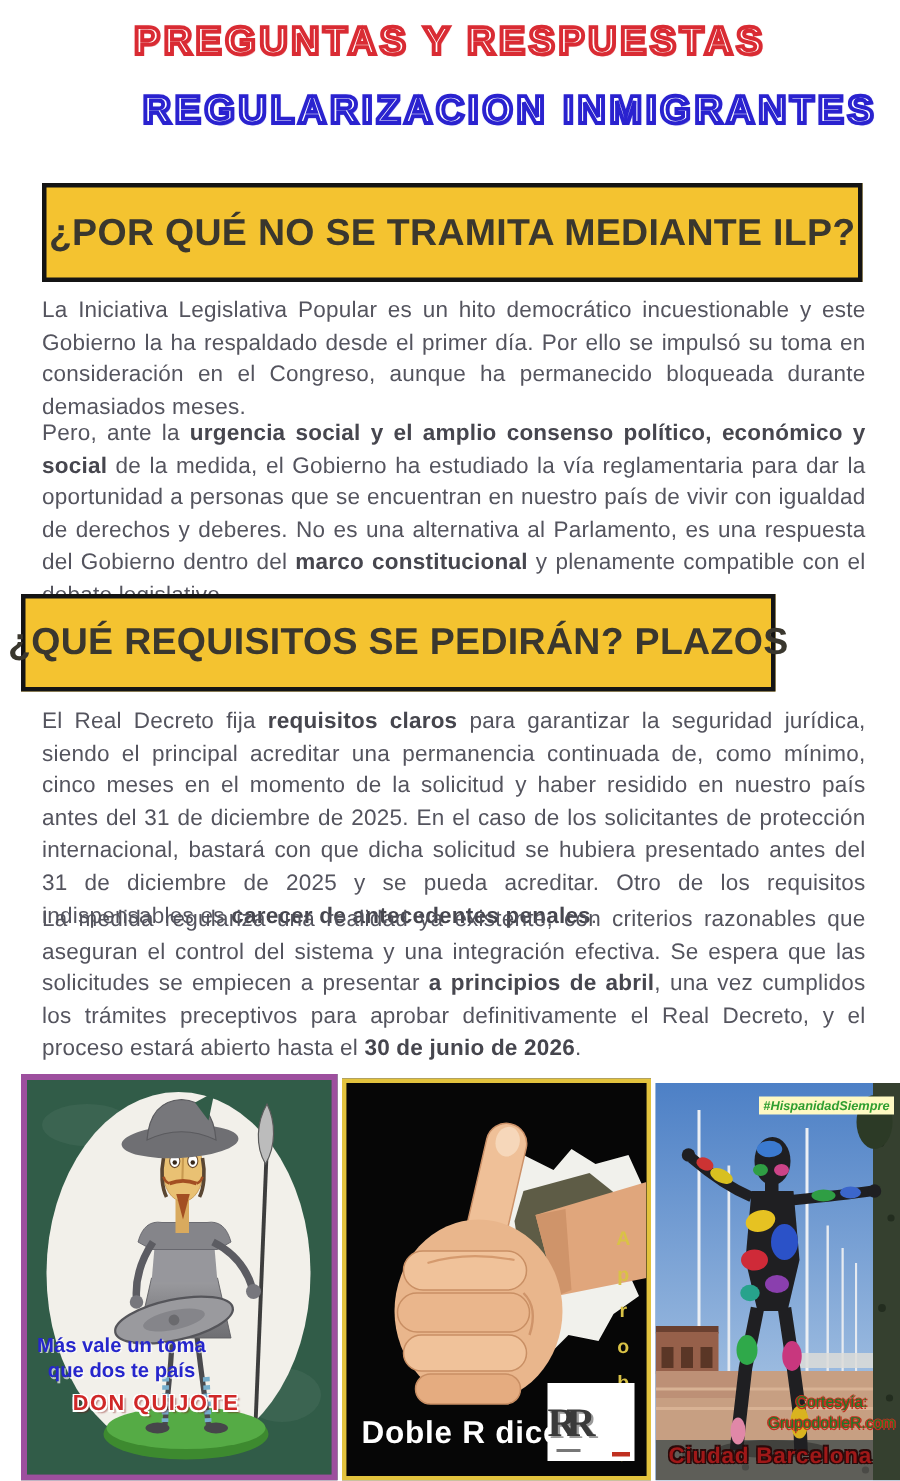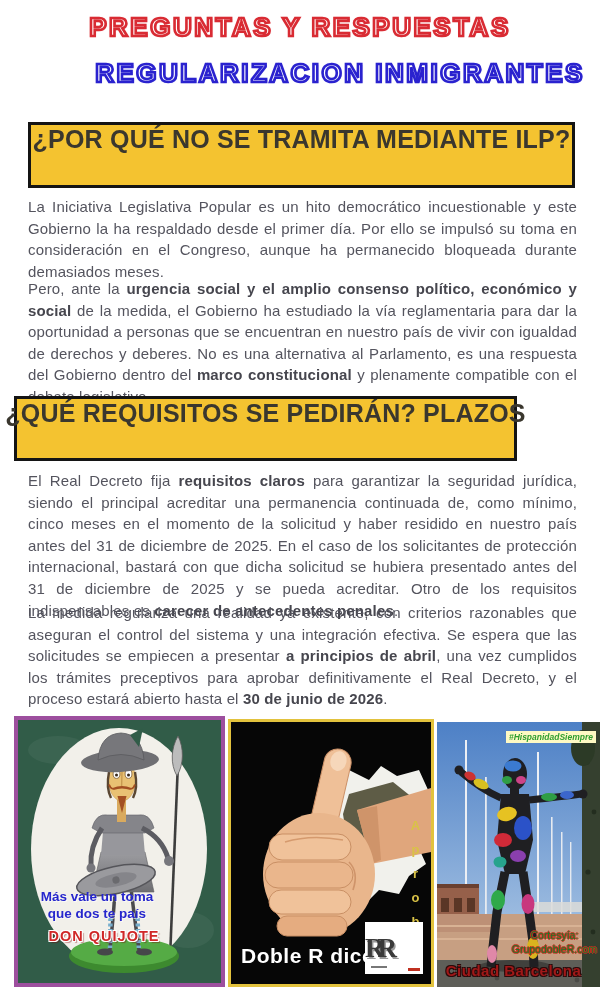--- a/index.html
+++ b/index.html
@@ -21,40 +21,40 @@
   .bubble-title.blue{
     top:58px;font-size:26px;
     -webkit-text-stroke:2.6px var(--title-blue,#2a22cf);
     text-shadow:0 0 2px rgba(42,34,207,.55),1px 1px 0 rgba(42,34,207,.5);
     padding-left:40px;
   }
   
   .banner{
     position:absolute;background:var(--banner-yellow,#f4c330);
     border:3px solid var(--banner-border,#141414);
-    display:flex;align-items:flex-start;justify-content:center;
+    display:flex;align-items:center;justify-content:center;
     font-weight:700;color:var(--banner-text,#3a372e);
     font-size:25px;white-space:nowrap;letter-spacing:0.2px;
   }
   .banner.one{left:28px;top:122px;width:541px;height:60px;}
   .banner.two{left:14px;top:396px;width:497px;height:59px;}
   
   .body-par{
     position:absolute;left:28px;width:549px;margin:0;
     color:var(--body-text,#54545e);
     font-size:15px;line-height:21.6px;text-align:justify;letter-spacing:0.15px;
   }
   .body-par b{color:#46464e;}
   
   .img-frame{position:absolute;overflow:hidden;}
   .img-frame svg{display:block;}
   
   .quijote{left:14px;top:716px;width:203px;height:263px;border:4px solid var(--quijote-border,#9d4f9e);background:#315c48;}
   .q-caption{
-    position:absolute;left:20px;top:168px;width:118px;text-align:center;
+    position:absolute;left:4px;top:168px;width:118px;text-align:center;
     color:#2626cc;font-weight:700;font-size:13.5px;line-height:17px;
     text-shadow:1px 1px 0 rgba(255,255,255,.65);
   }
   .q-title{
     position:absolute;left:26px;top:208px;width:120px;text-align:center;
     color:#d02828;font-weight:800;font-size:14.5px;letter-spacing:1px;
     text-shadow:-1px -1px 0 #ffffff,1px -1px 0 #ffffff,-1px 1px 0 #ffffff,1px 1px 0 #ffffff,2px 2px 1px rgba(120,0,0,.4);
   }
   
   .aprobado{left:228px;top:719px;width:200px;height:262px;border:3px solid var(--aprobado-border,#e2c23d);background:#060606;}

